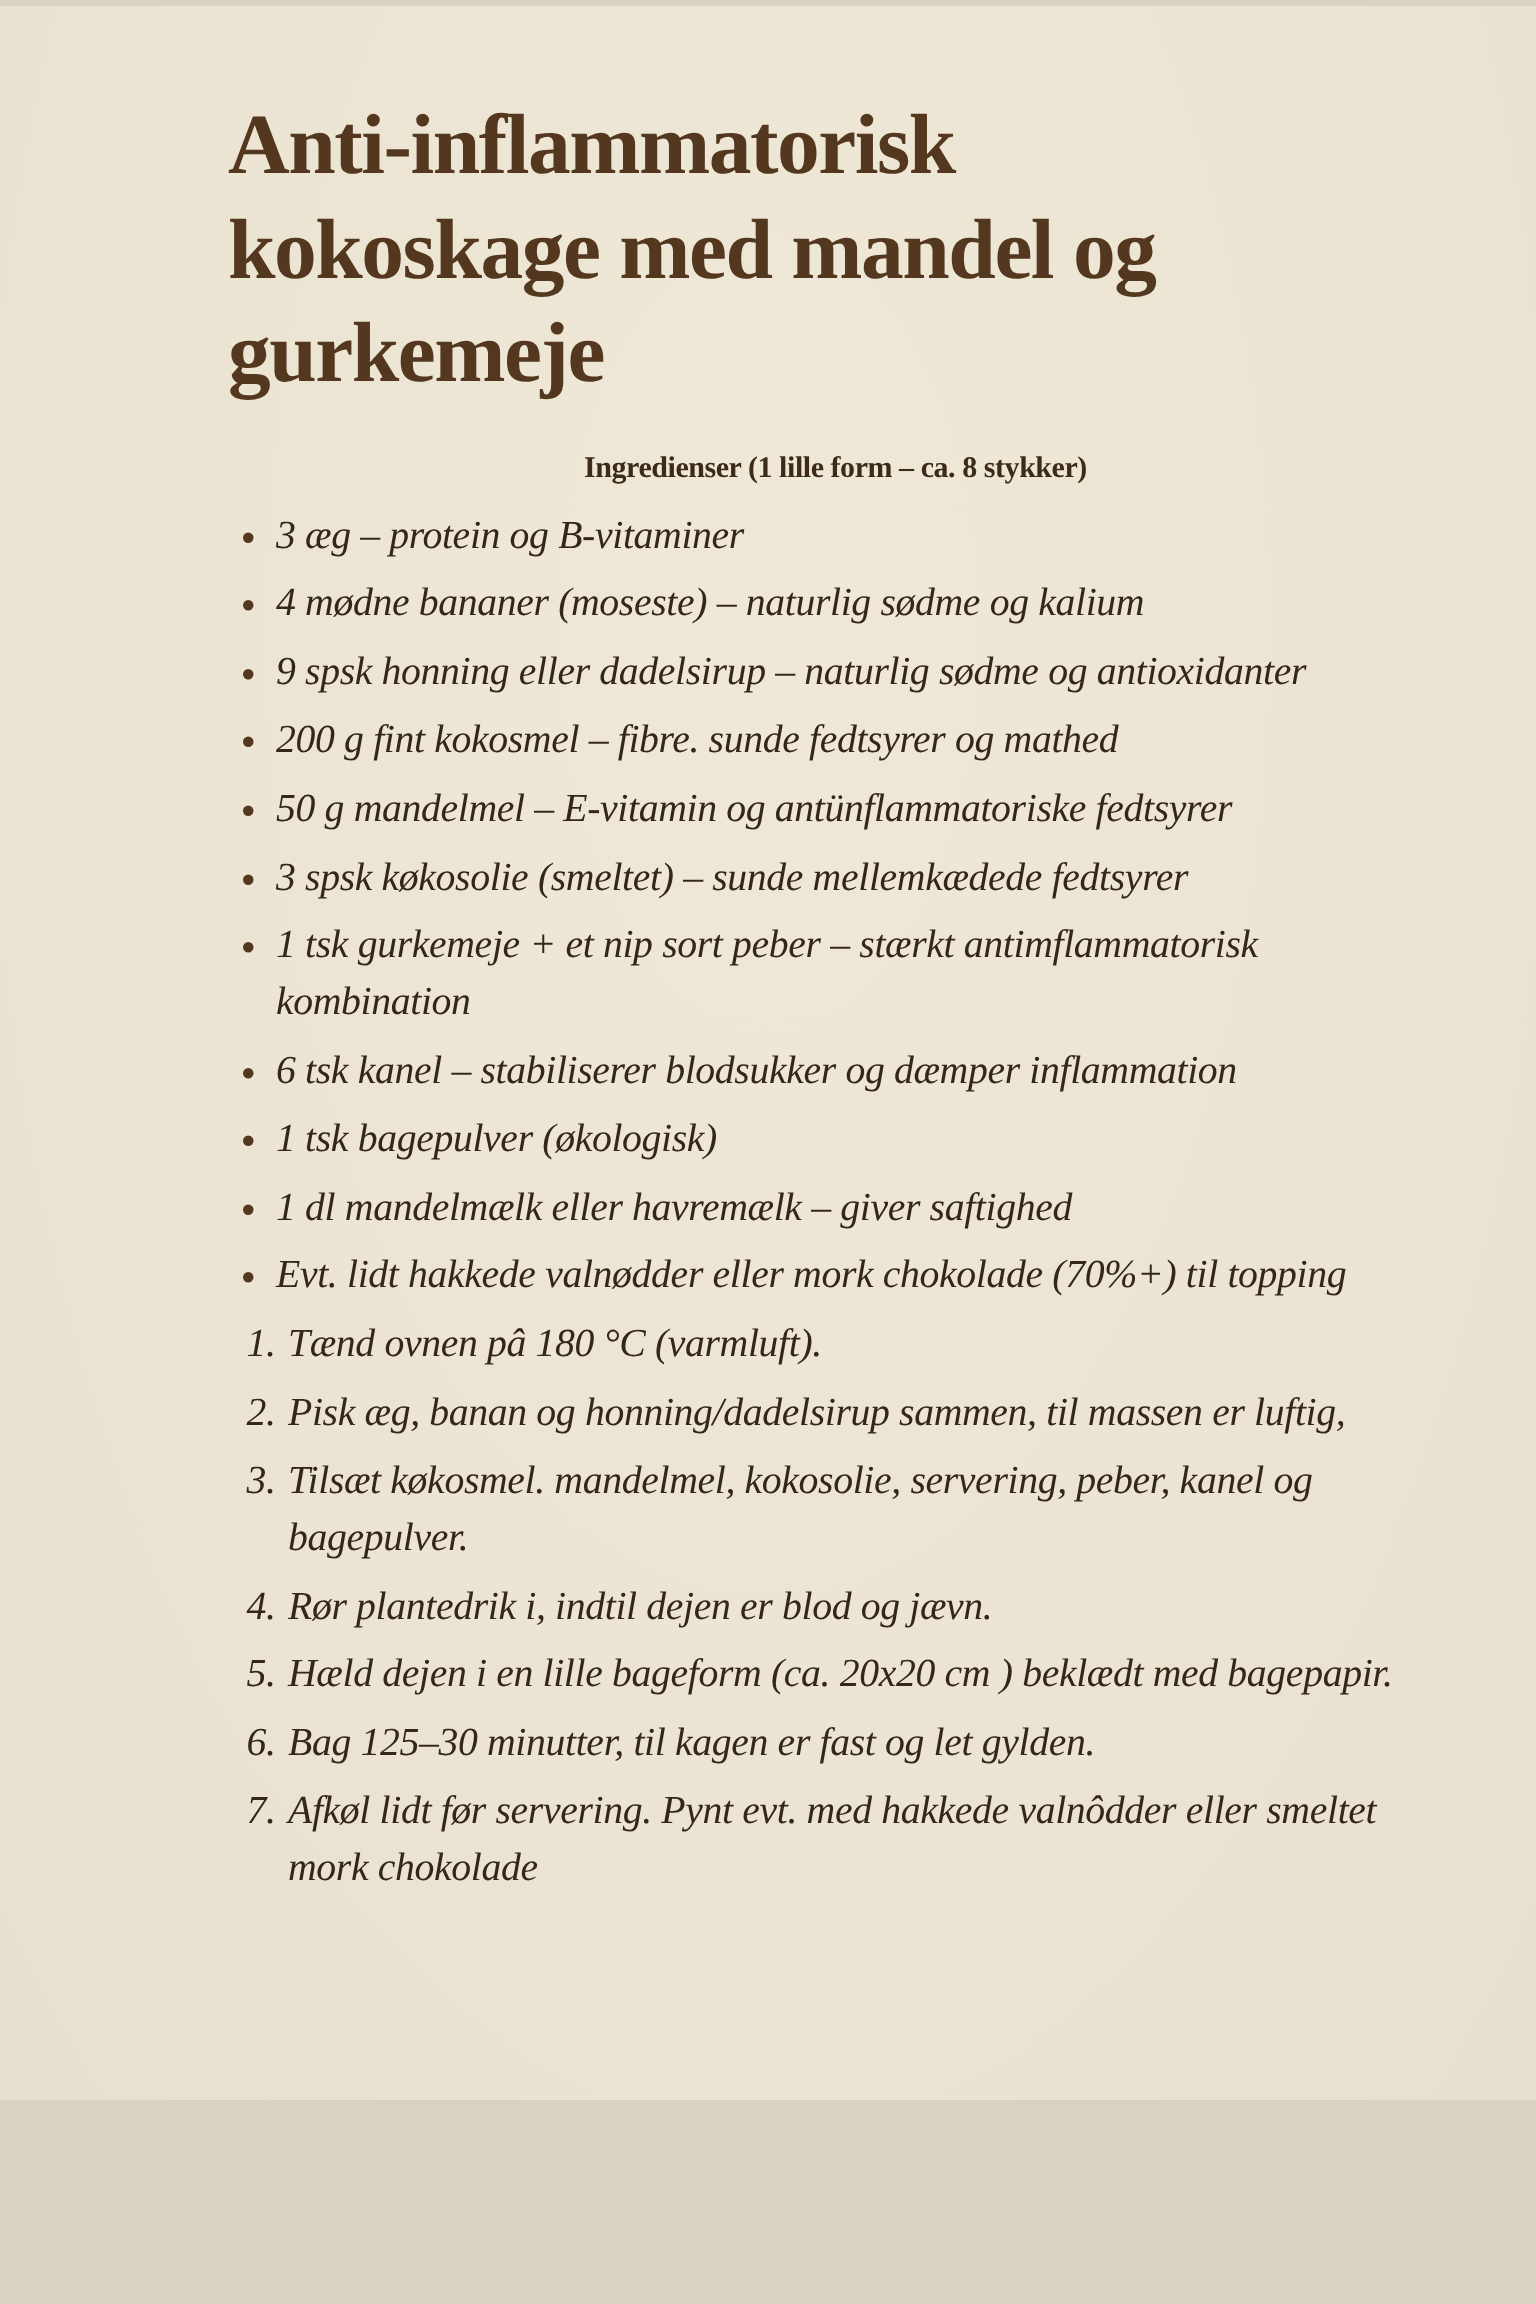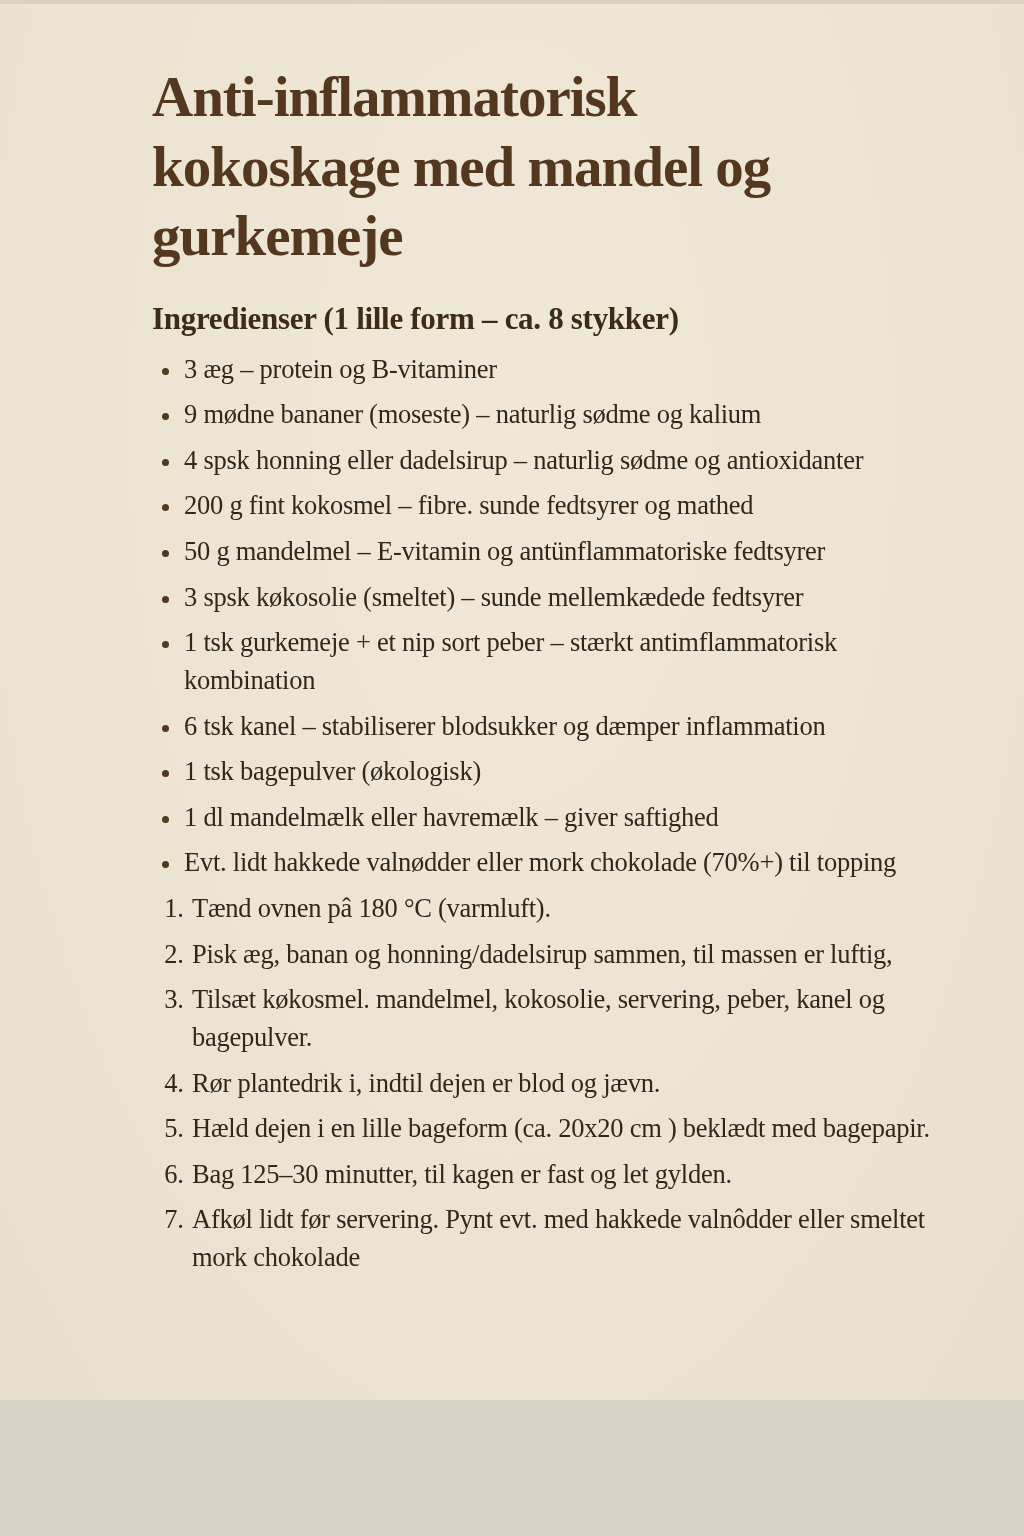--- a/index.html
+++ b/index.html
@@ -25,30 +25,32 @@
     max-width: 645px;
     font-size: 57px;
     line-height: 1.22;
     font-weight: 700;
     letter-spacing: -1px;
     color: #53381f;
   }
   .section { margin: 0; }
   .section-heading {
     margin: 26px 0 14px 0;
-    font-size: 31px;
+    font-size: 20px;
     font-weight: 700;
     letter-spacing: -0.3px;
     color: #3c2b17;
+    text-align: center;
   }
   ul.bullets, ol.steps {
     margin: 0 0 6px 0;
     font-size: 26.5px;
     line-height: 1.42;
     letter-spacing: -0.25px;
+    font-style: italic;
   }
   ul.bullets {
     padding: 0 0 0 30px;
     list-style: disc outside;
   }
   ul.bullets li::marker {
     color: #53381f;
     font-size: 22px;
   }
   ol.steps {
@@ -68,22 +70,22 @@
 <body>
 
 <div class="page">
 
   <h1 class="title">Anti-inflammatorisk kokoskage med mandel og gurkemeje</h1>
 
   <div class="section">
     <h2 class="section-heading">Ingredienser (1 lille form – ca. 8 stykker)</h2>
     <ul class="bullets">
         <li>3 æg – protein og B-vitaminer</li>
-        <li>9 mødne bananer (moseste) – naturlig sødme og kalium</li>
-        <li>4 spsk honning eller dadelsirup – naturlig sødme og antioxidanter</li>
+        <li>4 mødne bananer (moseste) – naturlig sødme og kalium</li>
+        <li>9 spsk honning eller dadelsirup – naturlig sødme og antioxidanter</li>
         <li>200 g fint kokosmel – fibre. sunde fedtsyrer og mathed</li>
         <li>50 g mandelmel – E-vitamin og antünflammatoriske fedtsyrer</li>
         <li>3 spsk køkosolie (smeltet) – sunde mellemkædede fedtsyrer</li>
         <li>1 tsk gurkemeje + et nip sort peber – stærkt antimflammatorisk kombination</li>
         <li>6 tsk kanel – stabiliserer blodsukker og dæmper inflammation</li>
         <li>1 tsk bagepulver (økologisk)</li>
         <li>1 dl mandelmælk eller havremælk – giver saftighed</li>
         <li>Evt. lidt hakkede valnødder eller mork chokolade (70%+) til topping</li>
       </ul>
   </div>

